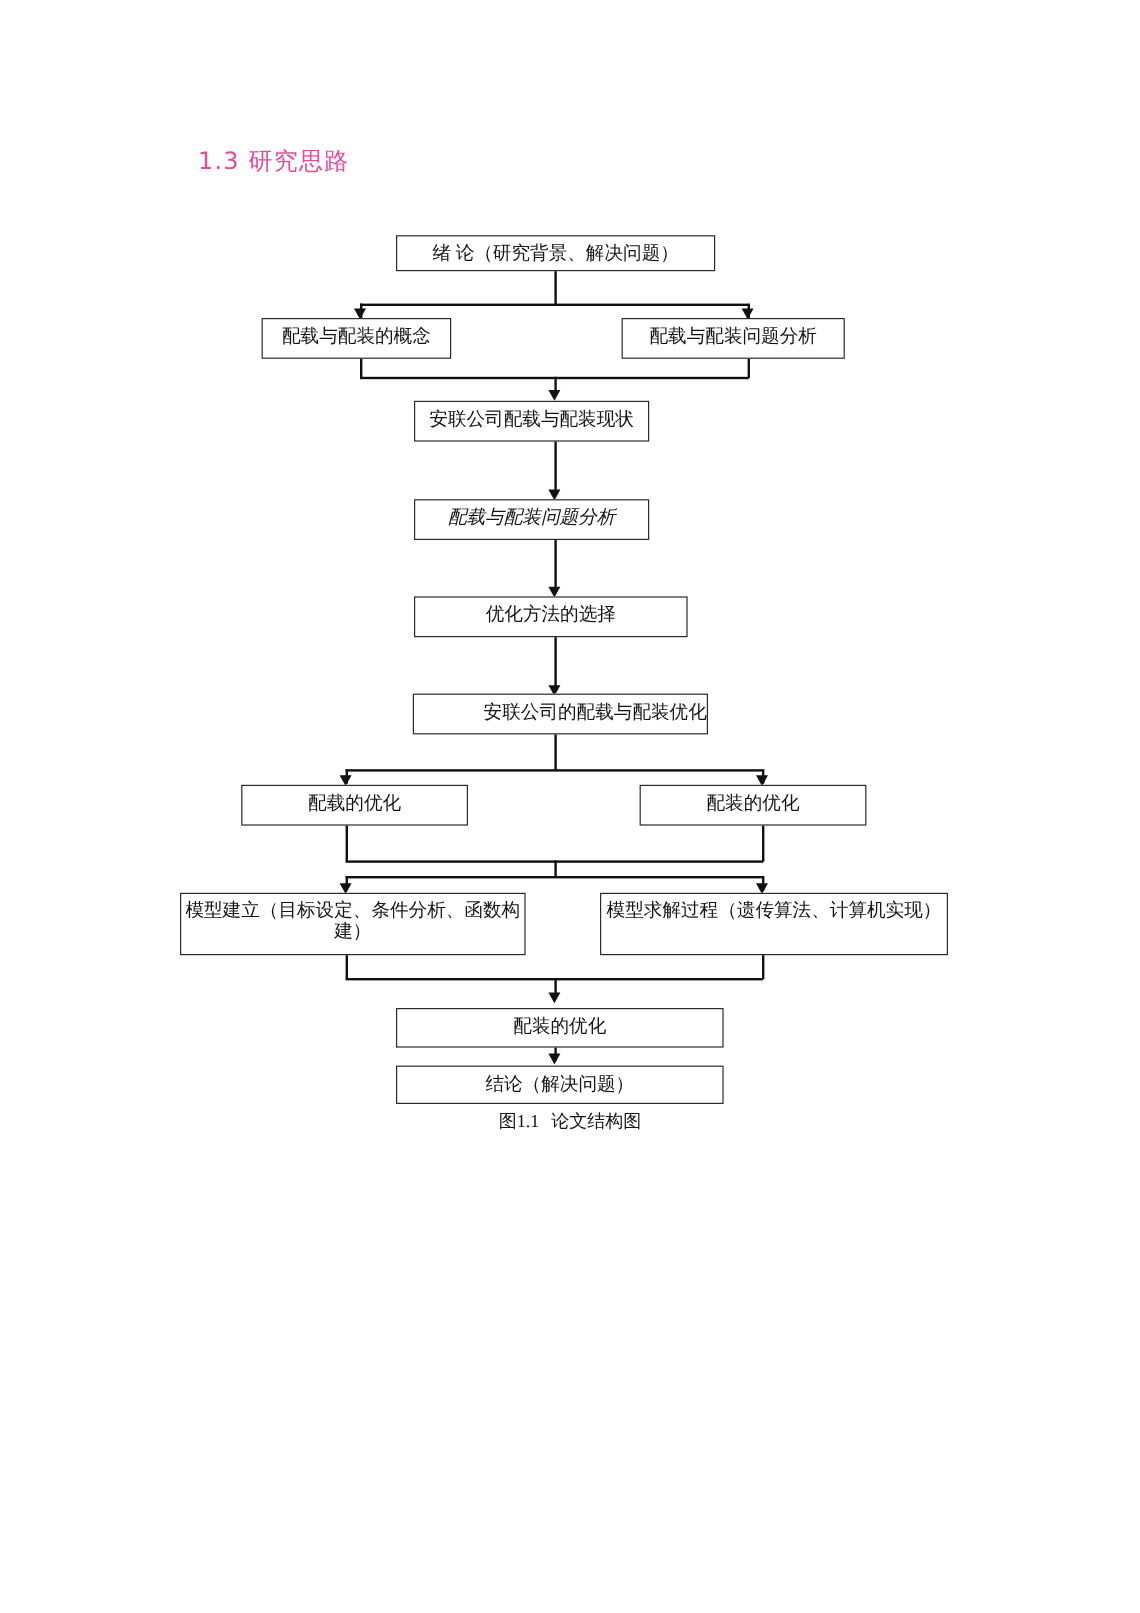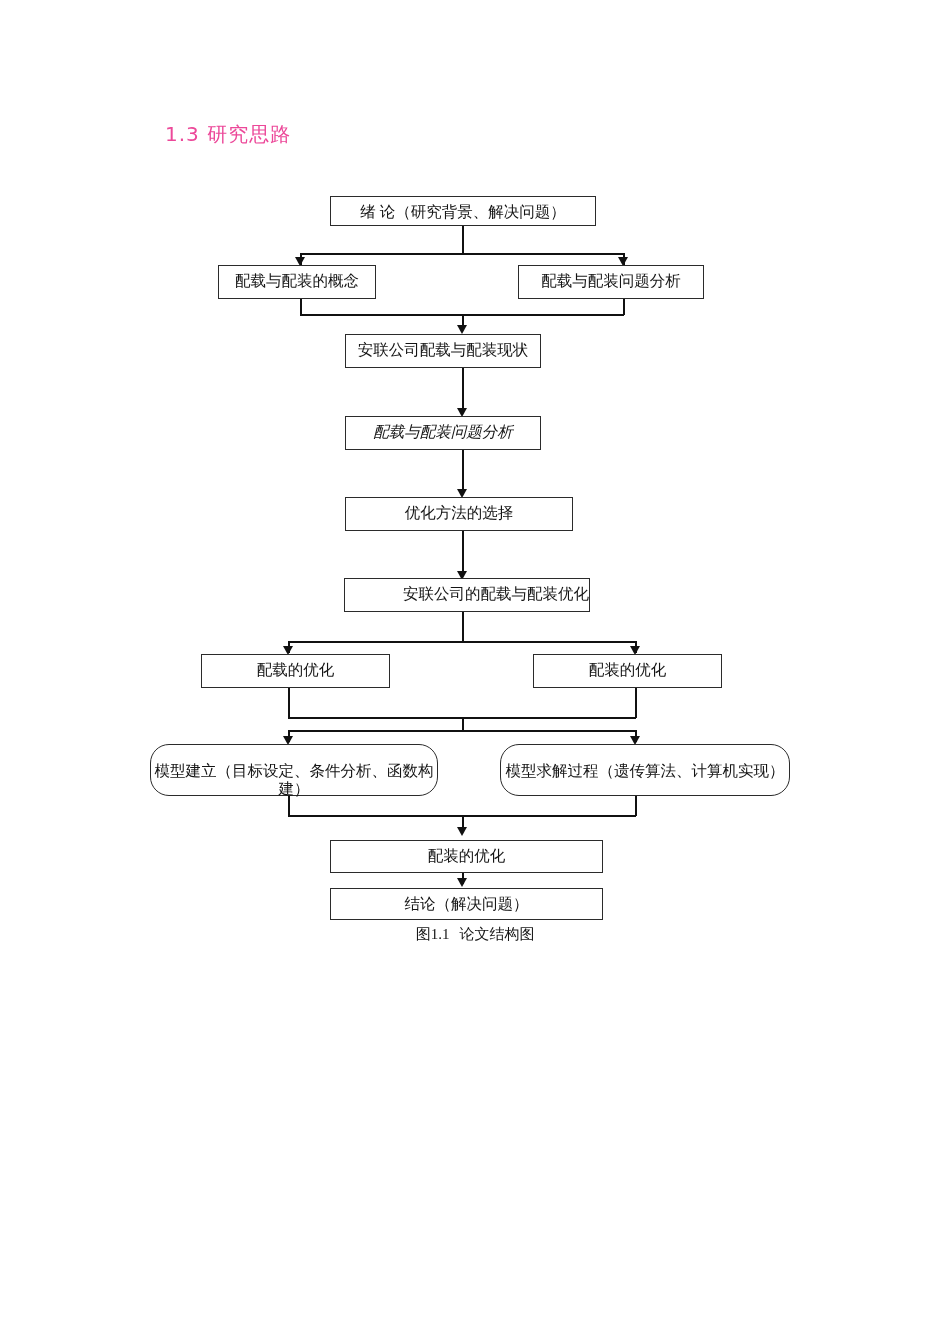--- a/index.html
+++ b/index.html
@@ -31,23 +31,22 @@
     box-sizing: border-box;
     border: 1.4px solid #2b2b2b;
     background: #ffffff;
     text-align: center;
     font-size: 15.5px;
     line-height: 1.25;
     color: #141414;
     padding-top: 5px;
   }
   .node.two-line {
-    padding-top: 17px;
+    padding-top: 5px;
     line-height: 1.18;
-    border-radius: 19px;
   }
   .line {
     position: absolute;
     background: #111111;
   }
   .vline { width: 1.6px; }
   .hline { height: 1.6px; }
   .arrow {
     position: absolute;
     width: 0;

